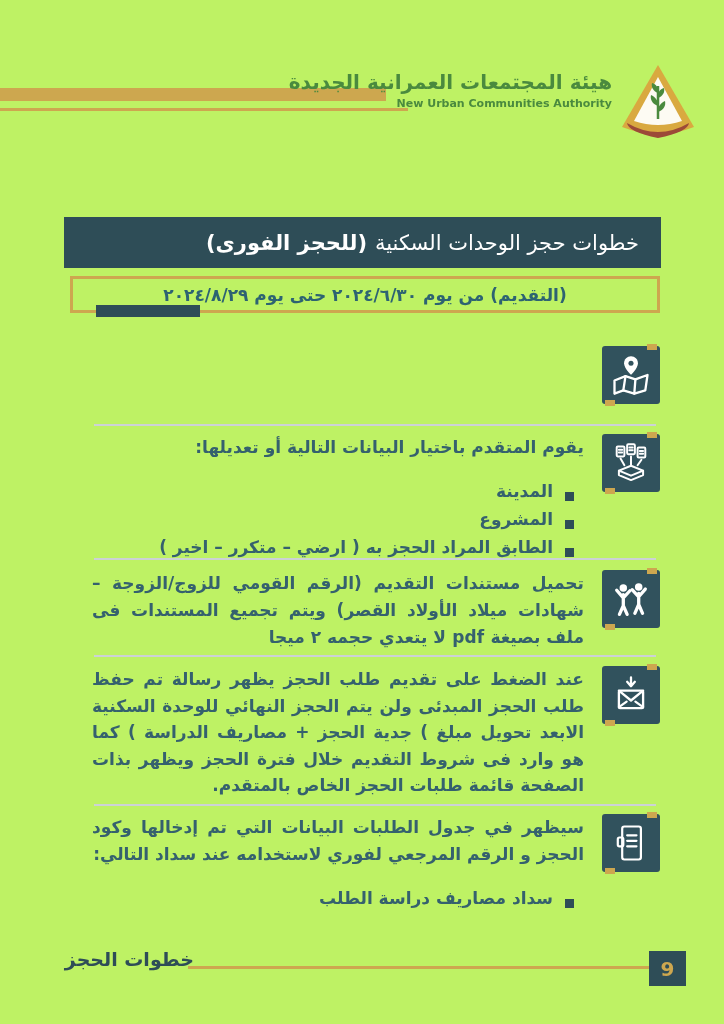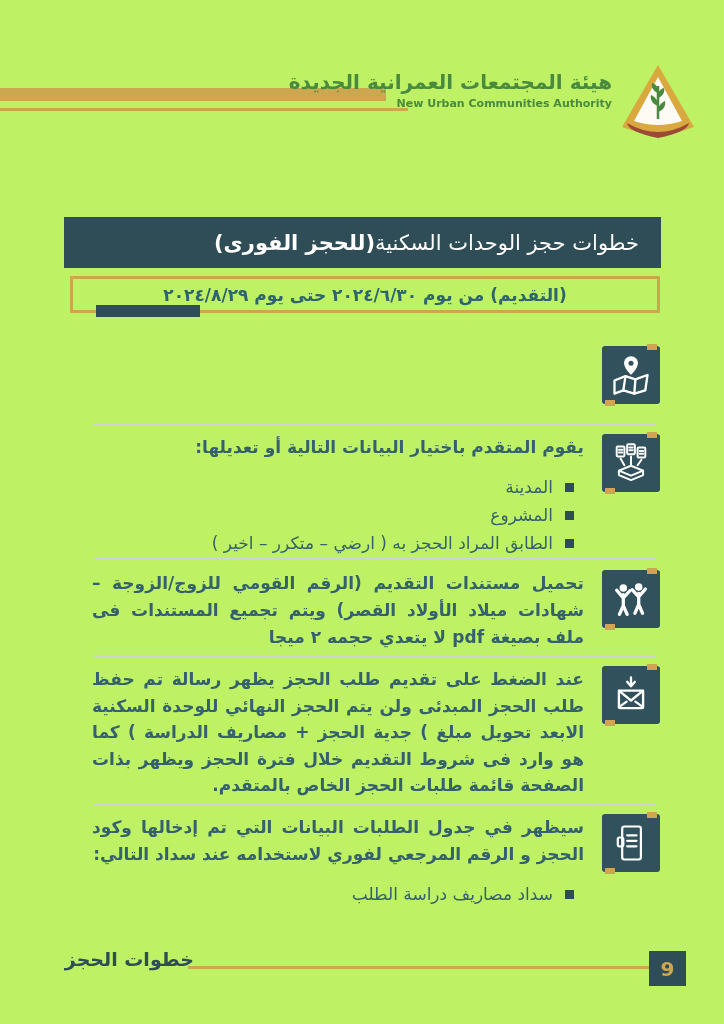--- a/index.html
+++ b/index.html
@@ -11,38 +11,38 @@
   .gold-thin{position:absolute;left:0;top:108px;width:408px;height:3px;background:#cda74f;}
   .org-ar{position:absolute;top:70px;right:112px;font-size:20px;font-weight:bold;color:#4a8a3e;direction:rtl;white-space:nowrap;}
   .org-en{position:absolute;top:97px;right:112px;font-size:11px;font-weight:bold;color:#4a8a3e;white-space:nowrap;}
   .logo{position:absolute;top:62px;right:24px;width:84px;height:78px;}
 
   
   .title-bar{position:absolute;left:64px;top:217px;width:597px;height:51px;background:#2e4d57;
              color:#fff;direction:rtl;display:flex;align-items:center;box-sizing:border-box;
              padding-right:22px;font-size:21px;}
   .title-main{font-weight:normal;letter-spacing:.3px;}
-  .title-paren{font-weight:bold;margin-right:0;}
+  .title-paren{font-weight:bold;margin-right:8px;}
 
   
   .date-box{position:absolute;left:70px;top:276px;width:590px;height:37px;box-sizing:border-box;
             border:3px solid #cda74f;display:flex;align-items:center;justify-content:center;
             direction:rtl;color:#2d6372;font-weight:bold;font-size:17px;}
   .date-tab{position:absolute;left:96px;top:305px;width:104px;height:12px;background:#2e4d57;}
 
   
   .step{position:absolute;left:92px;width:568px;direction:rtl;display:flex;gap:18px;}
   .icon-box{position:relative;width:58px;height:58px;background:#31525d;border-radius:3px;
             flex:0 0 58px;display:flex;align-items:center;justify-content:center;}
   .icon-box::before{content:"";position:absolute;top:-2px;right:3px;width:10px;height:6px;background:#cda74f;}
   .icon-box::after{content:"";position:absolute;bottom:-2px;left:3px;width:10px;height:6px;background:#cda74f;}
   .step-body{flex:1;min-width:0;}
   .step-text{font-size:17px;line-height:27px;color:#35616e;font-weight:bold;text-align:justify;letter-spacing:.2px;}
   .bullets{margin-top:12px;padding-right:10px;}
-  .bullet-row{display:flex;align-items:center;gap:12px;height:28px;font-size:17px;color:#35616e;font-weight:normal;}
+  .bullet-row{display:flex;align-items:flex-end;gap:12px;height:28px;font-size:17px;color:#35616e;font-weight:bold;}
   .bullet-sq{width:9px;height:9px;background:#2e4d57;flex:0 0 9px;}
   .divider{position:absolute;left:94px;width:562px;height:2px;background:#ccd2d5;}
 
   
   .footer-label{position:absolute;left:60px;top:948px;width:134px;text-align:right;font-size:19px;
                 font-weight:bold;color:#2e4d57;direction:rtl;}
   .footer-line{position:absolute;left:188px;top:966px;width:461px;height:3px;background:#cda74f;}
   .page-num{position:absolute;left:649px;top:951px;width:37px;height:35px;background:#2e4d57;
             color:#cda74f;display:flex;align-items:center;justify-content:center;
             font-size:20px;font-weight:bold;}

